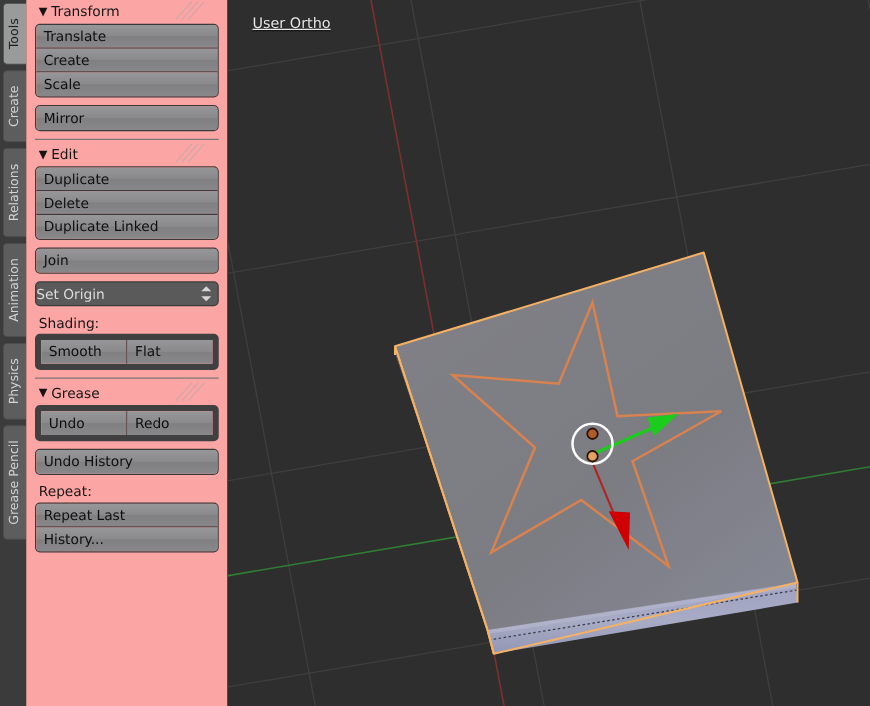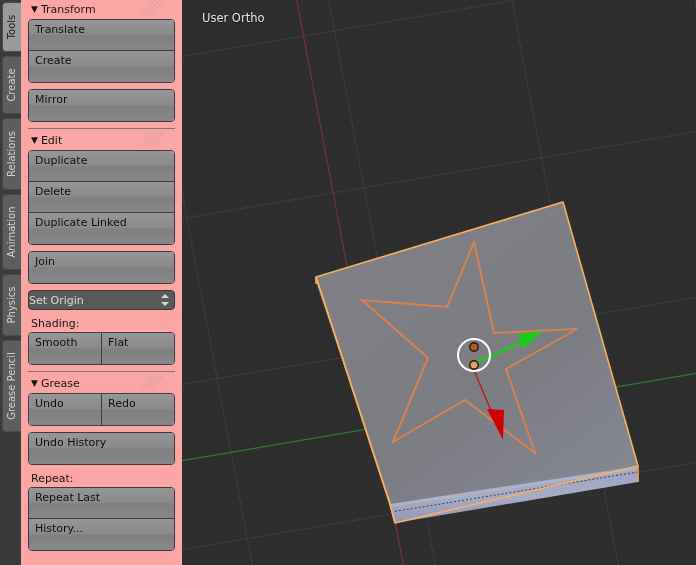--- a/index.html
+++ b/index.html
@@ -117,37 +117,37 @@
   .btn-group {
     border: 1px solid #3a3a3a;
     border-radius: 4px;
     overflow: hidden;
     box-sizing: border-box;
     margin-bottom: 6px;
     display: flex;
     flex-direction: column;
   }
   .btn {
-    height: 31px;
+    height: 19px;
     line-height: 19px;
     background: linear-gradient(to bottom, #97979a 0%, #8a8a8d 48%, #808083 52%, #88888b 100%);
     color: #0d0d0d;
     font-size: 11px;
     padding-left: 6px;
     border-bottom: 1px solid #3a3a3a;
     box-sizing: border-box;
     cursor: pointer;
     white-space: nowrap;
     overflow: hidden;
   }
   .btn:last-child { border-bottom: none; }
 
   .btn-row {
     display: flex;
-    border: 1px solid #404040;
+    border: 5px solid #404040;
     border-radius: 4px;
     overflow: hidden;
     margin-bottom: 6px;
     box-sizing: border-box;
   }
   .btn-row .btn {
     flex: 1 1 0;
     border-bottom: none;
     border-right: 1px solid #3a3a3a;
   }
@@ -204,20 +204,21 @@
   }
   .viewport svg { display: block; }
   .vp-label {
     position: absolute;
     left: 20px;
     top: 11px;
     color: #e8e8e8;
     font-size: 11.5px;
     pointer-events: none;
     text-shadow: 0 1px 1px rgba(0,0,0,0.6);
+    text-decoration: underline;
   }
 </style>
 </head>
 <body>
 
 <div id="app">
 
   <div class="tabstrip" id="tabstrip">
       <div class="vtab active" style="top: 2px; height: 50px;">
         <span>Tools</span>
@@ -242,20 +243,21 @@
   <div class="panel">
     <div class="panel-inner" id="panel-content">
         <div class="sec-header"><span class="tri">▼</span><span>Transform</span><span class="grip">
             <i style="left: 0px; top: -1px;"></i>
             <i style="left: 5px; top: -1px;"></i>
             <i style="left: 10px; top: -1px;"></i>
           </span></div>
         <div class="btn-group">
           <div class="btn">Translate</div>
           <div class="btn">Create</div>
+          <div class="btn">Scale</div>
         </div>
         <div class="btn-group">
           <div class="btn">Mirror</div>
         </div>
         <div class="hr"></div>
         <div class="sec-header"><span class="tri">▼</span><span>Edit</span><span class="grip">
             <i style="left: 0px; top: -1px;"></i>
             <i style="left: 5px; top: -1px;"></i>
             <i style="left: 10px; top: -1px;"></i>
           </span></div>

